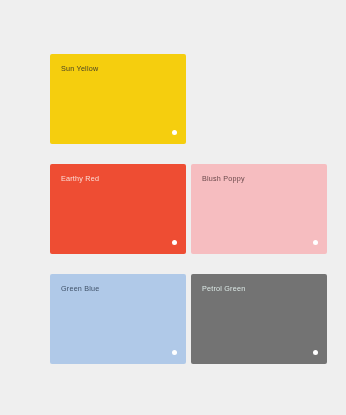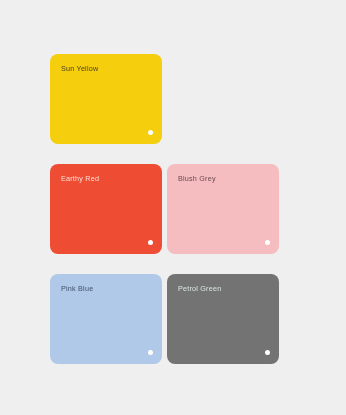--- a/index.html
+++ b/index.html
@@ -25,23 +25,23 @@
   }
 
   .swatch-row {
     display: flex;
     flex-direction: row;
     gap: 5px;
   }
 
   .swatch-card {
     position: relative;
-    width: 112px;
+    width: 136px;
     height: 90px;
-    border-radius: 8px;
+    border-radius: 2px;
     box-sizing: border-box;
     flex: 0 0 auto;
     overflow: hidden;
   }
 
   .swatch-label {
     position: absolute;
     left: 11px;
     top: 11px;
     font-size: 7.2px;
@@ -69,27 +69,27 @@
         <span class="swatch-label" style="color: rgb(74, 67, 38);">Sun Yellow</span>
         <span class="swatch-dot" style="background: rgb(255, 255, 255);"></span>
       </div>
     </div>
     <div class="swatch-row">
       <div class="swatch-card" style="background: rgb(238, 77, 51);">
         <span class="swatch-label" style="color: rgb(251, 222, 215);">Earthy Red</span>
         <span class="swatch-dot" style="background: rgb(255, 255, 255);"></span>
       </div>
       <div class="swatch-card" style="background: rgb(246, 189, 192);">
-        <span class="swatch-label" style="color: rgb(107, 74, 76);">Blush Grey</span>
+        <span class="swatch-label" style="color: rgb(107, 74, 76);">Blush Poppy</span>
         <span class="swatch-dot" style="background: rgb(255, 255, 255);"></span>
       </div>
     </div>
     <div class="swatch-row">
       <div class="swatch-card" style="background: rgb(176, 201, 232);">
-        <span class="swatch-label" style="color: rgb(63, 81, 104);">Pink Blue</span>
+        <span class="swatch-label" style="color: rgb(63, 81, 104);">Green Blue</span>
         <span class="swatch-dot" style="background: rgb(255, 255, 255);"></span>
       </div>
       <div class="swatch-card" style="background: #737373;">
         <span class="swatch-label" style="color: rgb(219, 232, 229);">Petrol Green</span>
         <span class="swatch-dot" style="background: rgb(255, 255, 255);"></span>
       </div>
     </div>
   </div>
 
 </body></html>

